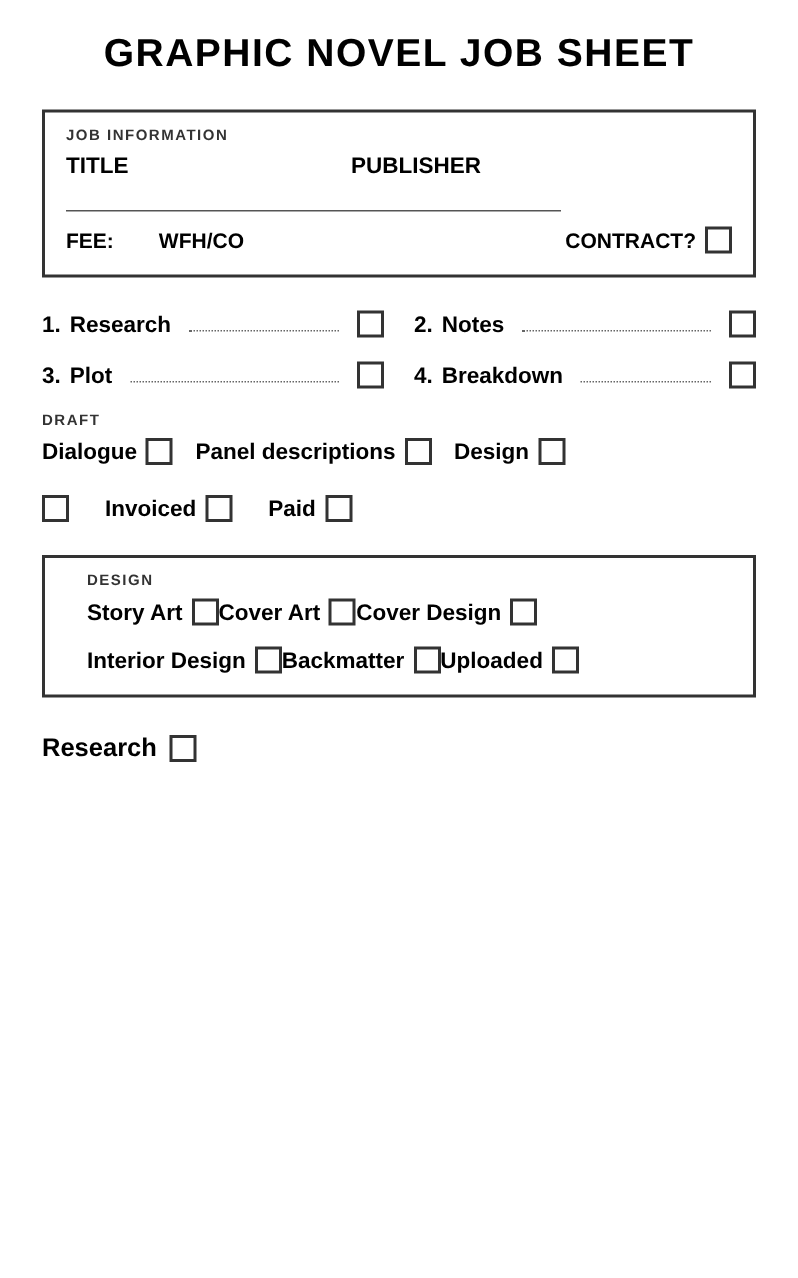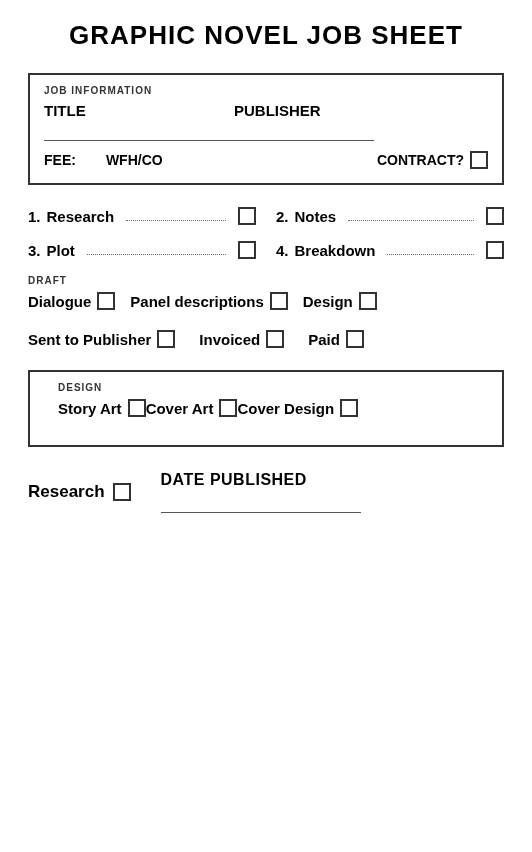--- a/index.html
+++ b/index.html
@@ -309,21 +309,20 @@
     <div class="draft-item">
       <span class="draft-item-label">Design</span>
       <div class="checkbox"></div>
     </div>
   </div>
 </div>
 
 <div class="pub-section">
   <div class="pub-items-row">
     <div class="pub-item">
-      <span class="pub-item-label">Sent to Publisher</span>
       <div class="checkbox"></div>
     </div>
     <div class="pub-item">
       <span class="pub-item-label">Invoiced</span>
       <div class="checkbox"></div>
     </div>
     <div class="pub-item">
       <span class="pub-item-label">Paid</span>
       <div class="checkbox"></div>
     </div>
@@ -339,24 +338,34 @@
     </div>
     <div class="design-item">
       <span class="design-item-label">Cover Art</span>
       <div class="checkbox"></div>
     </div>
     <div class="design-item">
       <span class="design-item-label">Cover Design</span>
       <div class="checkbox"></div>
     </div>
   </div>
+  <div class="design-row" style="margin-bottom:0;">
+    <div class="design-item">
+      <span class="design-item-label">Interior Design</span>
+      <div class="checkbox"></div>
+    </div>
+    <div class="design-item">
+      <span class="design-item-label">Backmatter</span>
+      <div class="checkbox"></div>
+    </div>
+    <div class="design-item">
+      <span class="design-item-label">Uploaded</span>
+      <div class="checkbox"></div>
+    </div>
+  </div>
 </div>
 
 <div class="archive-section">
   <div class="archive-item">
     <span class="archive-label">Research</span>
     <div class="checkbox"></div>
   </div>
-  <div>
-    <div class="date-pub-label">DATE PUBLISHED</div>
-    <div class="date-line"></div>
-  </div>
 </div>
 
 </body></html>

